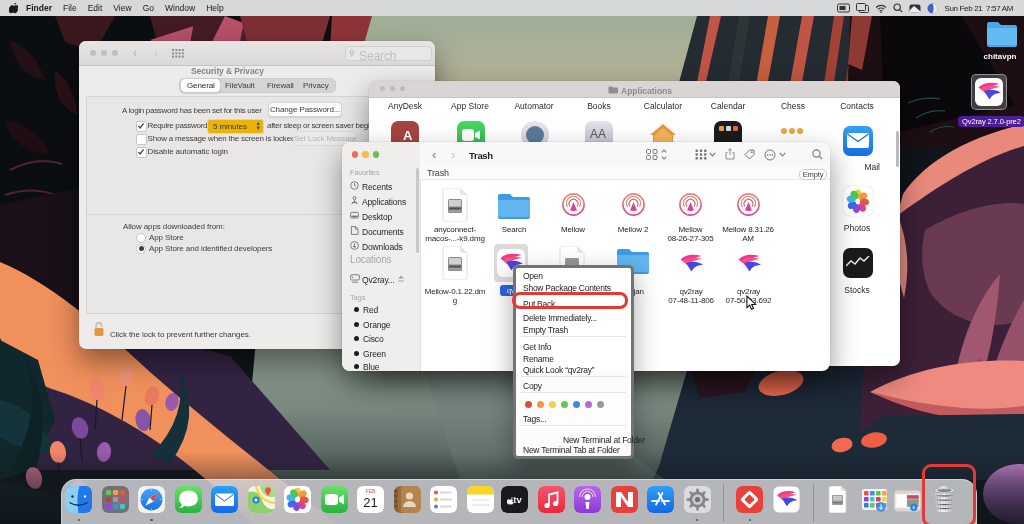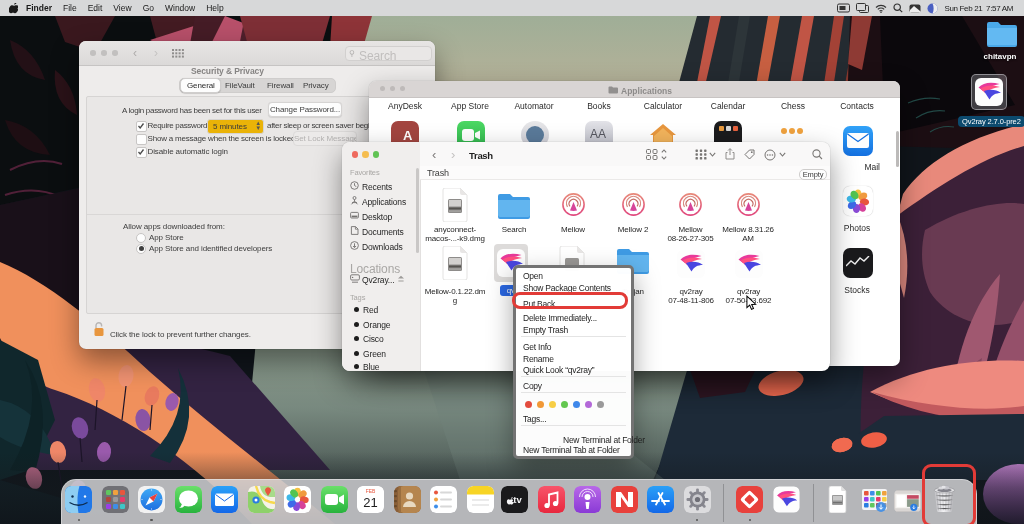--- a/index.html
+++ b/index.html
@@ -184,21 +184,21 @@
   </div>
   <div class="abs" style="left:958px;top:74px;width:62px;text-align:center;z-index:5;">
     <div style="margin:0 auto;width:36px;height:36px;background:rgba(190,190,195,0.3);border:1px solid rgba(210,210,215,0.55);border-radius:5px;box-sizing:border-box;">
       <svg width="30" height="30" viewBox="0 0 30 30" style="margin-top:2px;">
           <rect x="1" y="1" width="28" height="28" rx="6" fill="#fdfdfd"></rect>
           <path d="M4.5,10.5 C9,5.5 17,4.5 25.5,7 C19,8.5 13,10.5 9,14 Z" fill="#e8399a"></path>
           <path d="M6.5,11.5 C12,8 19.5,7.5 26,10 C20,11 15,12.5 11,16 Z" fill="#ff4f81"></path>
           <path d="M10,14 C16,12 22.5,12.5 27,16 C21.5,16 18,18 15.5,22.5 C13.5,19.5 11.5,16.5 10,14 Z" fill="#4a46e0"></path>
         </svg>
     </div>
-    <div style="margin:2px auto 0;display:inline-block;background:#0c4a6e;border-radius:4px;padding:1px 4px;color:#fff;font-size:7.5px;letter-spacing:-0.1px;white-space:nowrap;">Qv2ray 2.7.0-pre2</div>
+    <div style="margin:2px auto 0;display:inline-block;background:#4c1d95;border-radius:4px;padding:1px 4px;color:#fff;font-size:7.5px;letter-spacing:-0.1px;white-space:nowrap;">Qv2ray 2.7.0-pre2</div>
   </div>
 
   <div class="win" id="secwin" style="left:79px;top:41px;width:356px;height:308px;background:#eeeceb;font-size:8px;letter-spacing:-0.1px;color:#3c3c3c;">
     <div style="position:absolute;left:0;top:0;width:100%;height:24px;background:linear-gradient(#e7e5e4,#dbd9d8);border-bottom:1px solid #c6c4c3;border-radius:7px 7px 0 0;"></div>
     <div class="tl" style="left:11px;top:9px;background:#c2c0bf;"></div>
     <div class="tl" style="left:22px;top:9px;background:#c2c0bf;"></div>
     <div class="tl" style="left:33px;top:9px;background:#c2c0bf;"></div>
     <div class="abs" style="left:54px;top:5px;font-size:12px;color:#aeacab;">‹</div>
     <div class="abs" style="left:75px;top:5px;font-size:12px;color:#c5c3c2;">›</div>
     <svg class="abs" width="12" height="9" viewBox="0 0 12 9" style="left:93px;top:8px;">
@@ -367,21 +367,21 @@
     <svg class="abs" width="9" height="9" viewBox="0 0 9 9" style="left:8px;top:84px;">
         <path d="M1.4,0.6 h4.2 l2.4,2.4 v5.4 h-6.6 Z" fill="none" stroke="#73716f" stroke-width="0.9"></path>
         <path d="M5.4,0.8 L5.4,3.2 L7.8,3.2" fill="none" stroke="#73716f" stroke-width="0.8"></path>
       </svg>
     <div class="abs" style="left:20px;top:84.5px;font-size:8.5px;">Documents</div>
     <svg class="abs" width="9" height="9" viewBox="0 0 9 9" style="left:8px;top:99px;">
         <circle cx="4.5" cy="4.5" r="3.9" fill="none" stroke="#73716f" stroke-width="0.9"></circle>
         <path d="M4.5,2.3 L4.5,6.2 M3,5 L4.5,6.6 L6,5" fill="none" stroke="#73716f" stroke-width="0.9"></path>
       </svg>
     <div class="abs" style="left:20px;top:99.5px;font-size:8.5px;">Downloads</div>
-    <div class="abs" style="left:8px;top:120px;color:#a9a7a5;font-size:12px;">Locations</div>
+    <div class="abs" style="left:8px;top:112px;color:#a9a7a5;font-size:10px;">Locations</div>
     <svg class="abs" width="10" height="9" viewBox="0 0 10 9" style="left:8px;top:132px;">
         <rect x="0.6" y="0.8" width="8.8" height="5.2" rx="1.2" fill="none" stroke="#73716f" stroke-width="0.9"></rect>
         <circle cx="2.6" cy="3.4" r="0.7" fill="#73716f"></circle>
         <path d="M2,8.2 L8,8.2" stroke="#73716f" stroke-width="0.9"></path>
       </svg>
     <div class="abs" style="left:20px;top:133px;font-size:8.5px;">Qv2ray...</div>
     <svg class="abs" width="8" height="8" viewBox="0 0 8 8" style="left:55px;top:133px;">
         <path d="M1,3.6 L4,0.8 L7,3.6 Z M1.4,5.4 h5.2 v1.2 h-5.2 Z" fill="#9d9b99"></path>
       </svg>
     <div class="abs" style="left:8px;top:151px;color:#a9a7a5;font-size:7.5px;">Tags</div>

